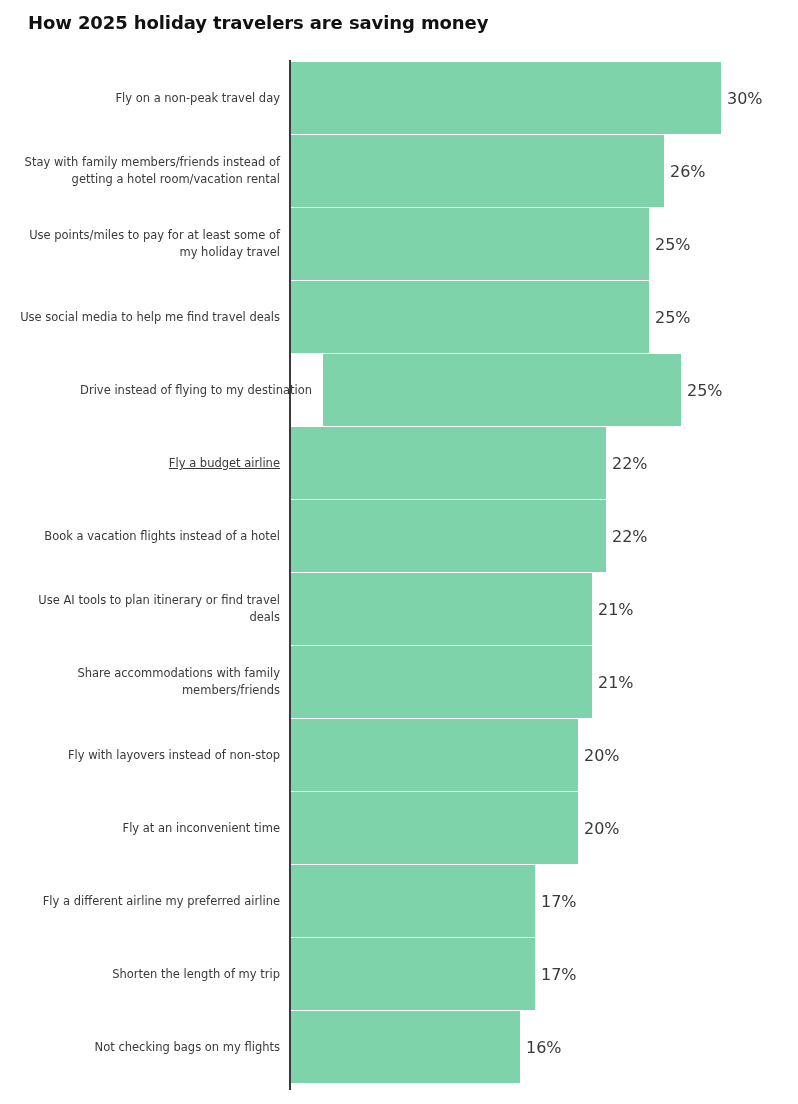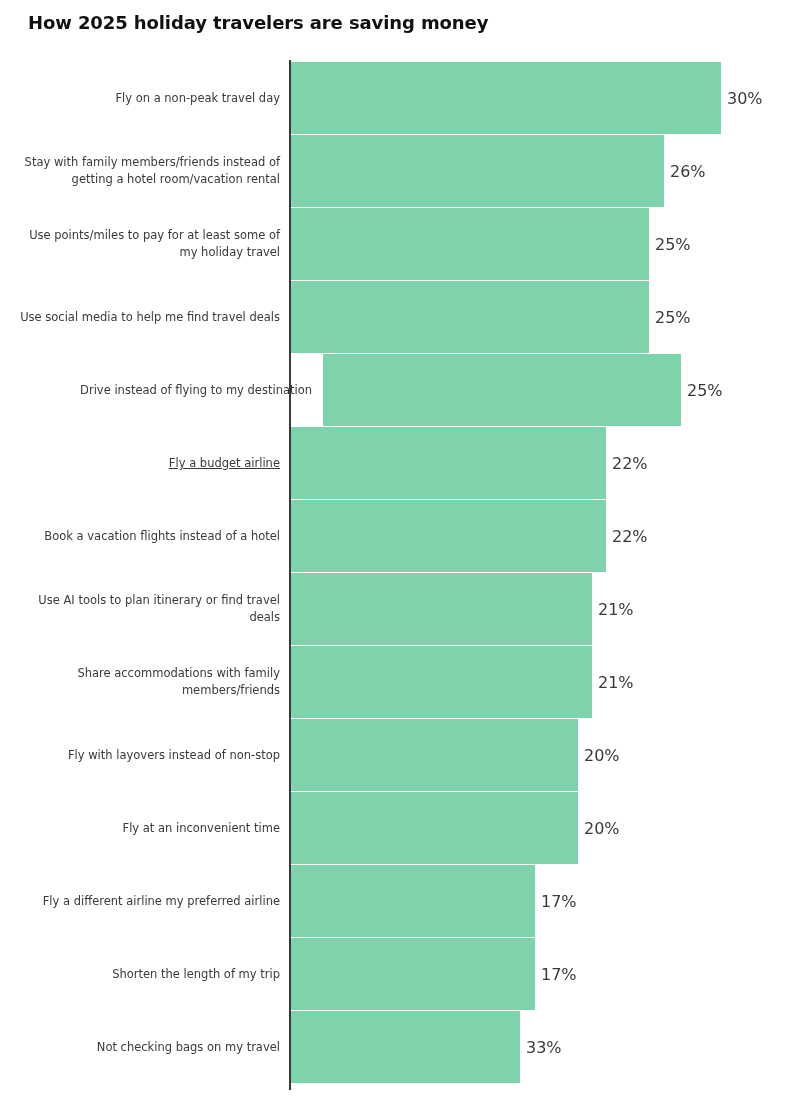--- a/index.html
+++ b/index.html
@@ -144,20 +144,20 @@
           <div class="bar-label" style="top: 28px;">Fly a different airline my preferred airline</div>
           <div class="bar-rect" style="width: 244px; background: rgb(127, 211, 171);"></div>
           <div class="bar-value" style="left: 541px; top: 28px;">17%</div>
         </div>
         <div class="bar-row" style="top: 938px; height: 72px;">
           <div class="bar-label" style="top: 28px; text-align: right;">Shorten the length of my trip</div>
           <div class="bar-rect" style="width: 244px; background: rgb(127, 211, 171);"></div>
           <div class="bar-value" style="left: 541px; top: 28px;">17%</div>
         </div>
         <div class="bar-row" style="top: 1011px; height: 72px;">
-          <div class="bar-label" style="top: 28px;">Not checking bags on my travel</div>
+          <div class="bar-label" style="top: 28px;">Not checking bags on my flights</div>
           <div class="bar-rect" style="width: 229px; background: rgb(127, 211, 171);"></div>
-          <div class="bar-value" style="left: 526px; top: 28px;">33%</div>
+          <div class="bar-value" style="left: 526px; top: 28px;">16%</div>
         </div>
       </div>
   </div>
 
 </div>
 
 </body></html>

